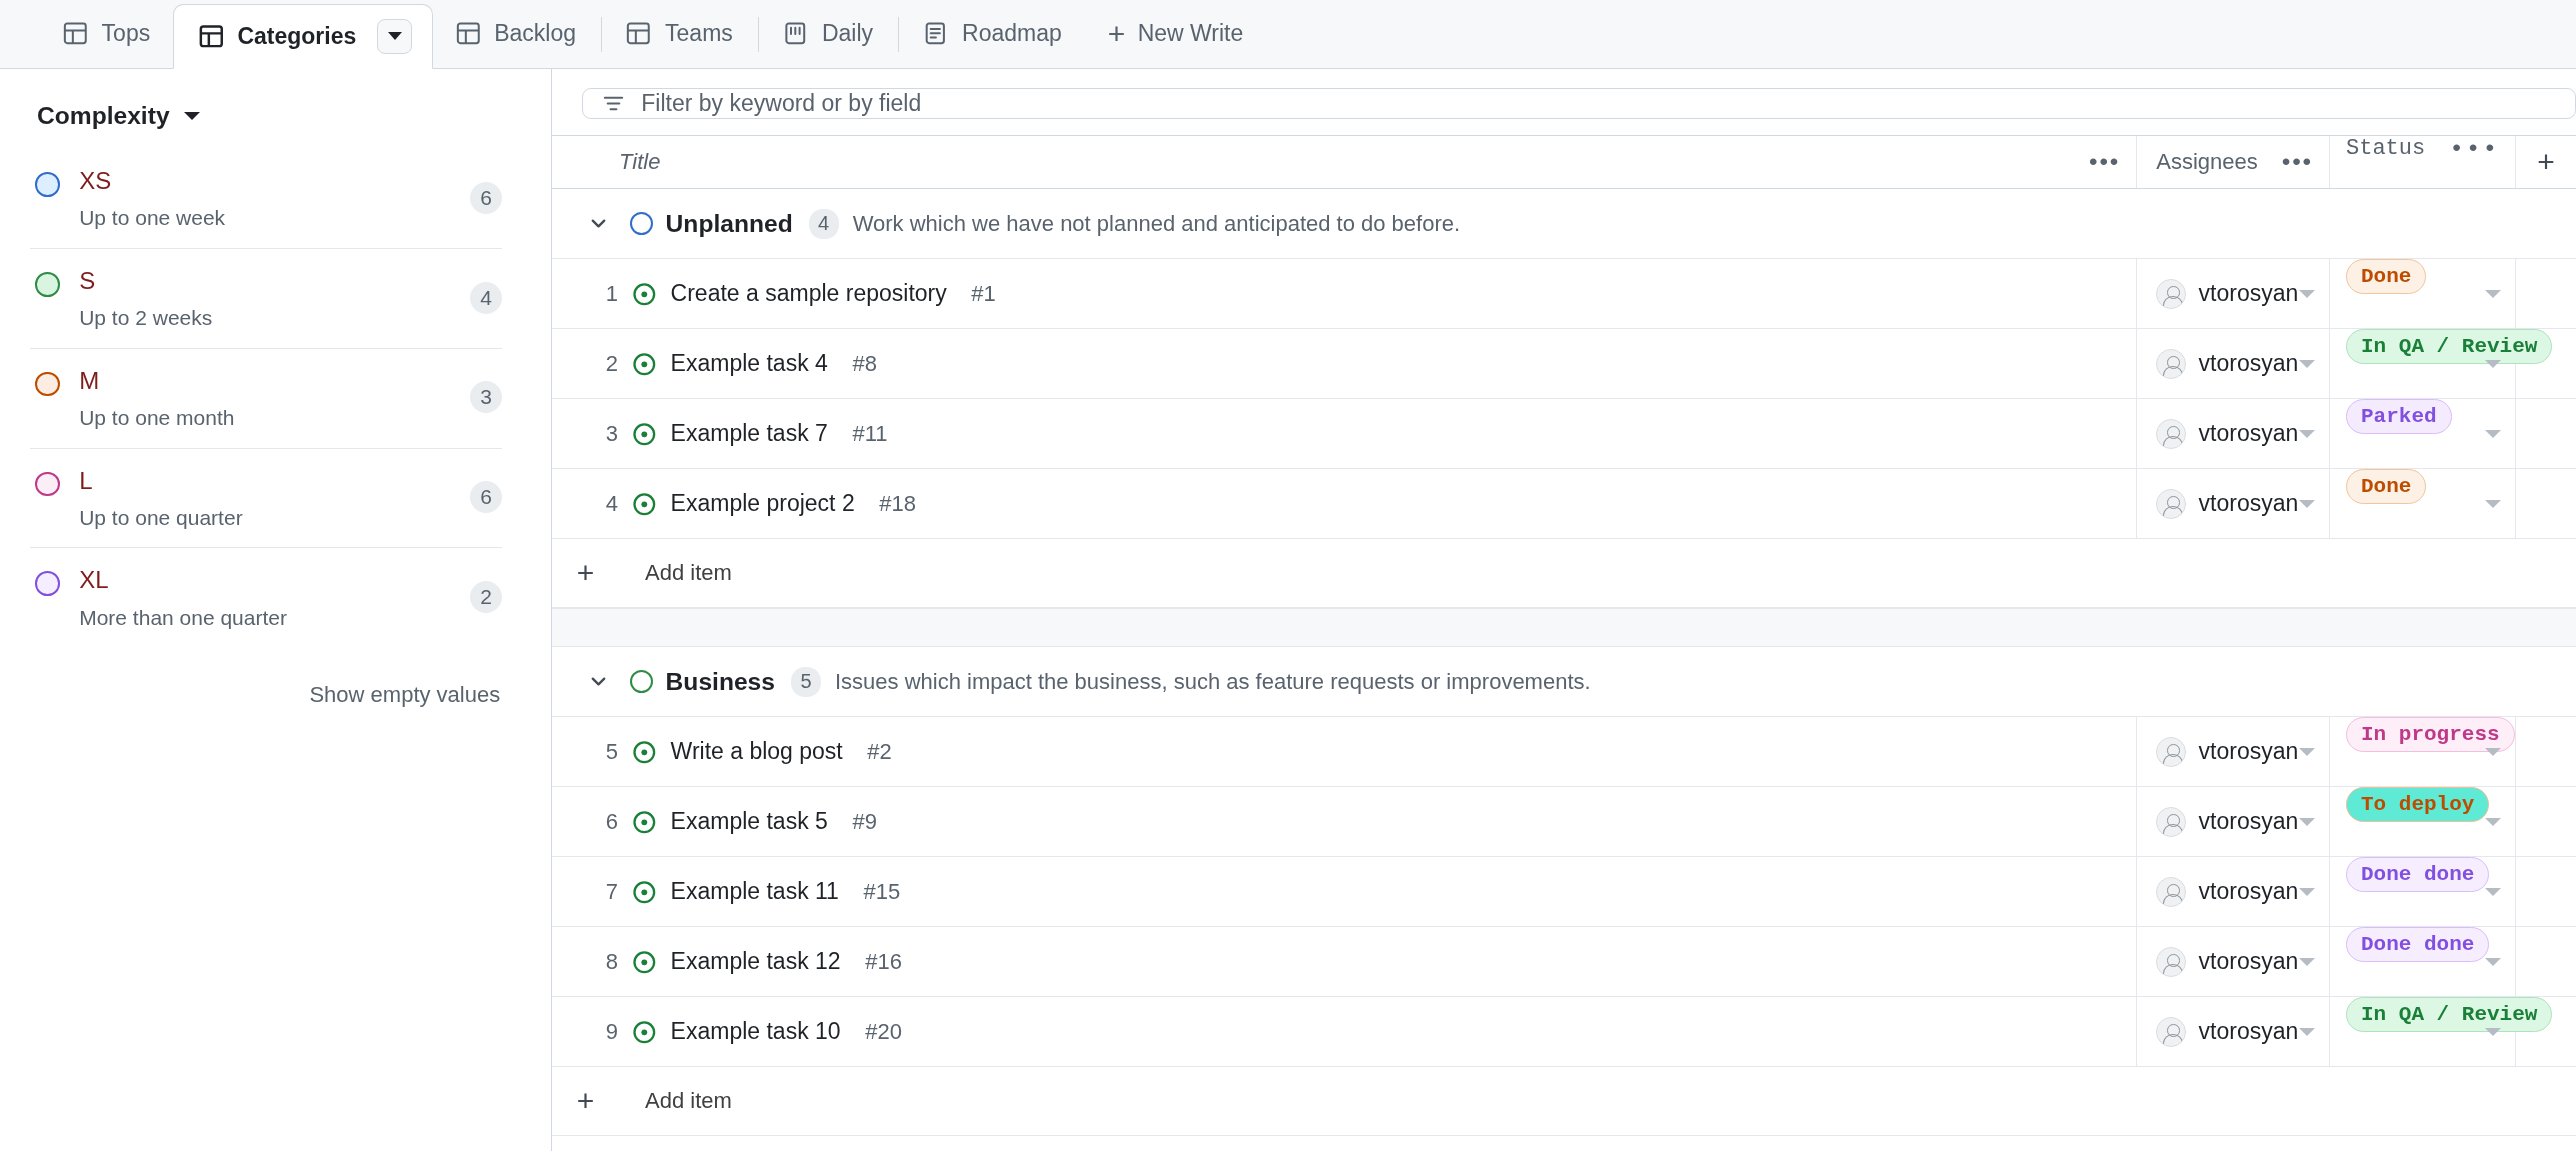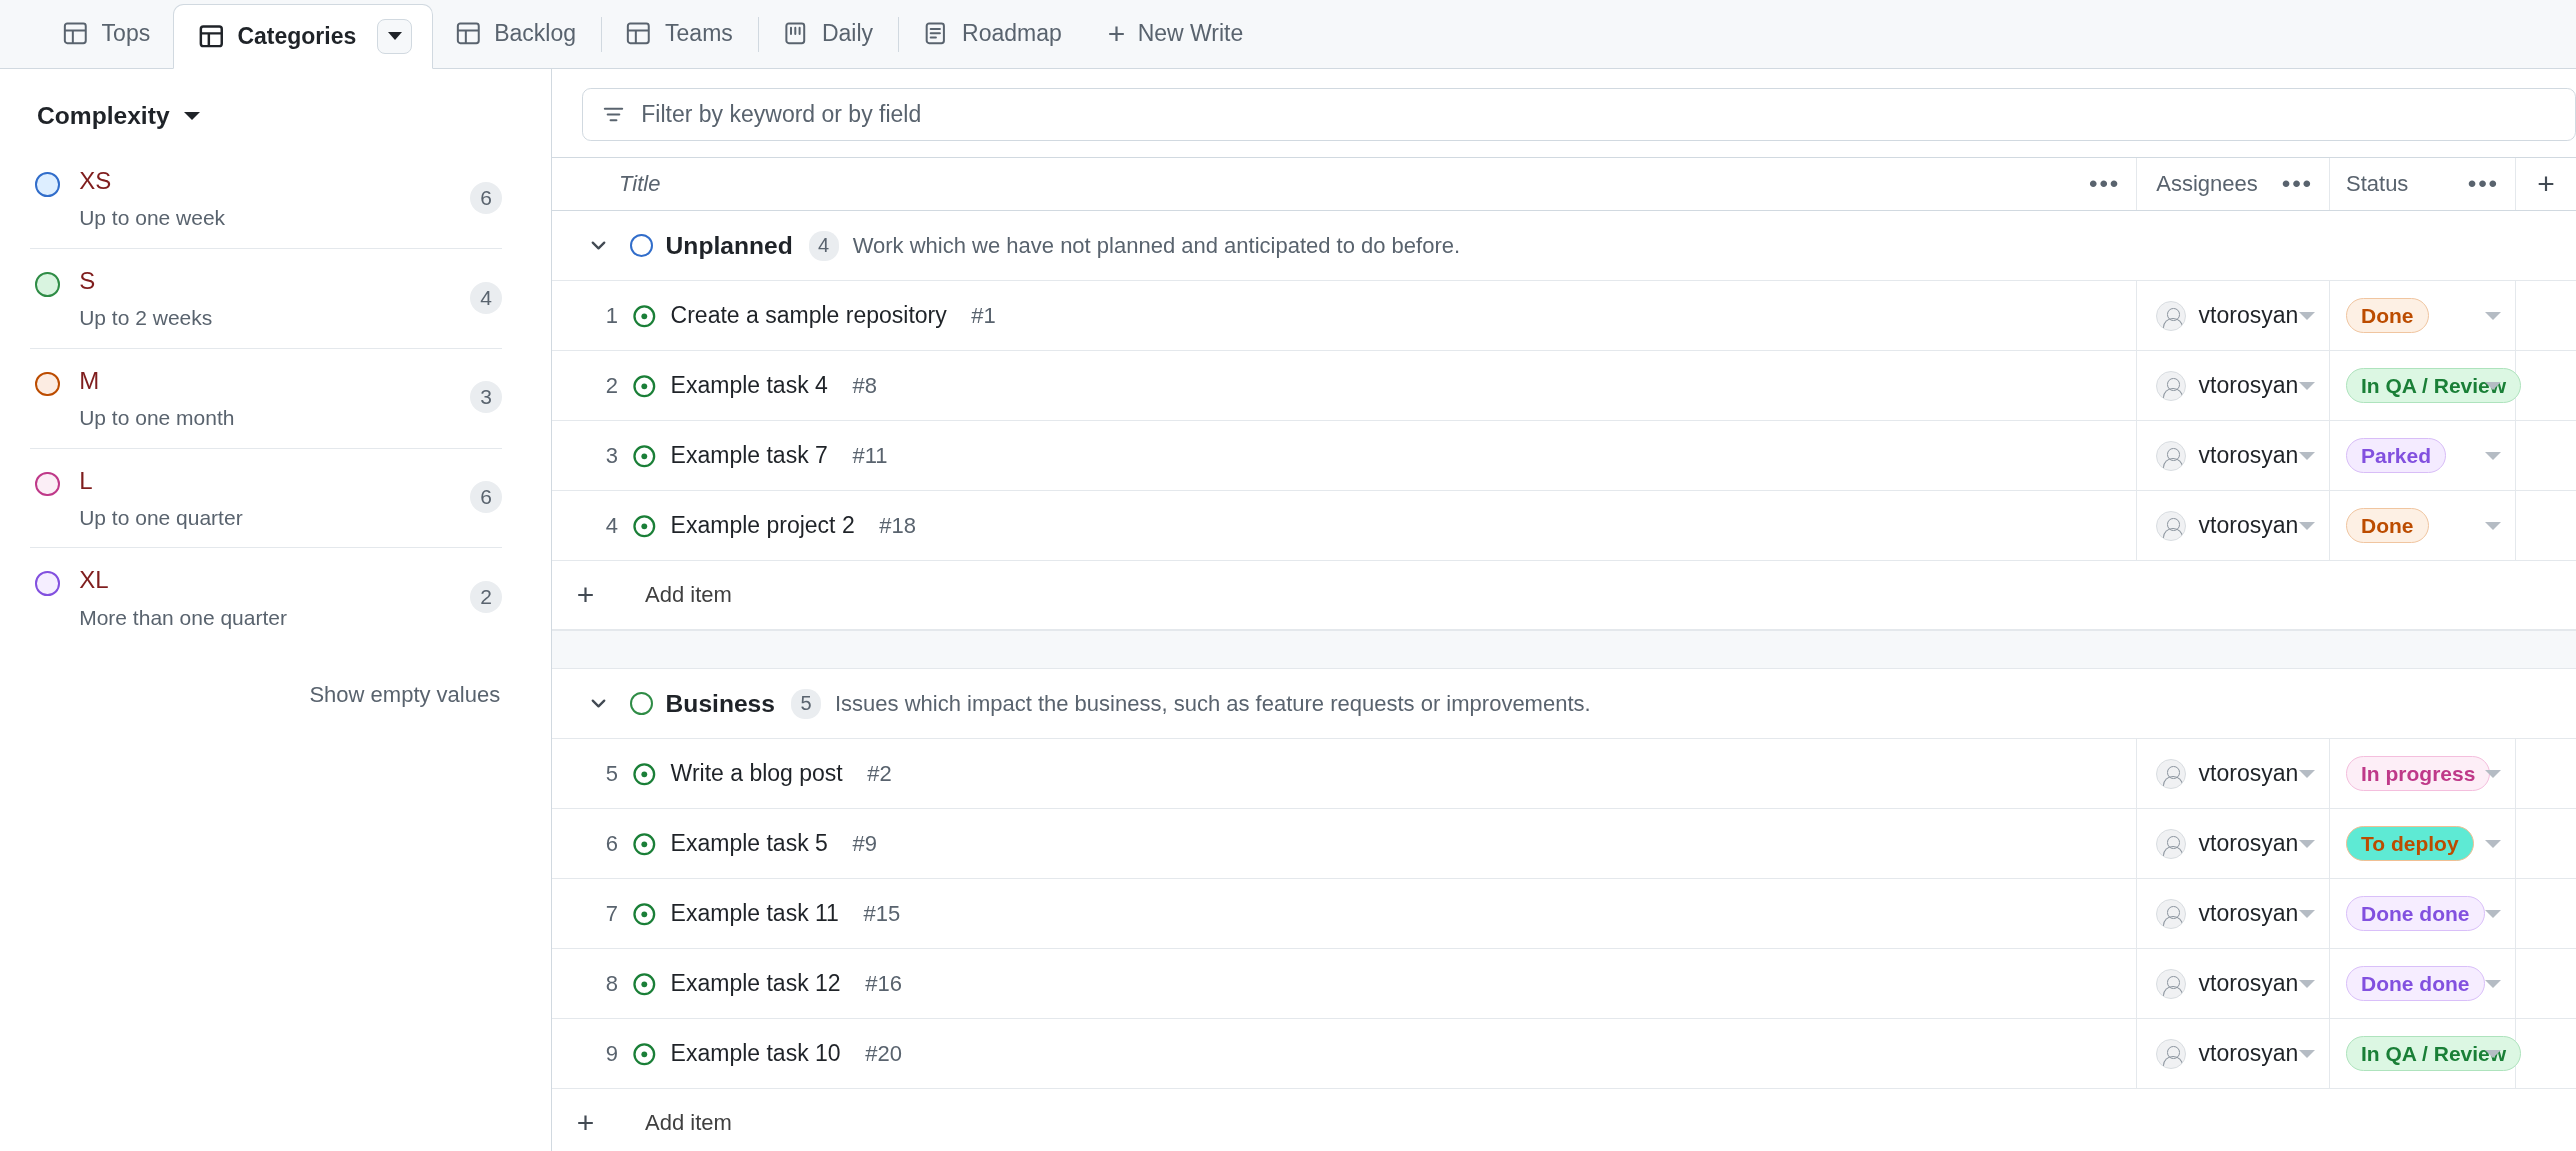--- a/index.html
+++ b/index.html
@@ -119,42 +119,42 @@
     text-align: right;
     font-size: 22px;
     color: #59636e;
     padding: 35px 1.8px 0 0;
   }
 
   
   .main { flex: 1; min-width: 0; display: flex; flex-direction: column; }
   .filterbar { padding: 19.3px 0 16px 30px; }
   .filterbox {
-    height: 53px;
+    height: 31px;
     border: 0.9px solid #d1d9e0;
     border-radius: 8.8px;
     display: flex; align-items: center;
     gap: 16px;
     padding: 0 19.3px;
     background: #fff;
   }
   .filter-ph { font-size: 23px; color: #59636e; }
 
   
   .table { border-top: 0.9px solid #d1d9e0; }
   .row {
     display: flex;
     align-items: stretch;
     border-bottom: 0.9px solid #e4e8ec;
   }
   .hdr { height: 53px; border-bottom: 1.8px solid #d1d9e0; }
   .c-num  { width: 67px; flex: 0 0 67px; display:flex; align-items:center; justify-content:flex-end; font-size:22px; color:#59636e; padding-right: 5.3px;}
   .c-title{ flex: 1 1 auto; min-width:0; display:flex; align-items:center; gap:14px; padding-left:26px; border-right: 0.9px solid #e4e8ec;}
   .c-asg  { width: 193px; flex:0 0 193px; display:flex; align-items:center; gap:12.3px; padding-left: 19.3px; border-right: 0.9px solid #e4e8ec; position:relative;}
-  .c-sts  { width: 186px; flex:0 0 186px; display:flex; align-items:center; padding-left: 16px; border-right: 0.9px solid #e4e8ec; position:relative;}
+  .c-sts  { width: 186px; flex:0 0 186px; display:flex; align-items:flex-start; padding-left: 16px; border-right: 0.9px solid #e4e8ec; position:relative;font-family:Liberation Mono, monospace;}
   .c-add  { width: 60px; flex:0 0 60px; display:flex; align-items:center; justify-content:center;}
   .hdr .c-title, .hdr .c-asg, .hdr .c-sts {
     font-size: 22px; color: #59636e; justify-content: flex-start;
   }
   .hdr .c-title { padding-left: 67px; font-style: italic; }
   .hdr-lbl { flex: 1; }
   .dots { color: #59636e; font-size: 24.6px; letter-spacing: 1.8px; padding-right: 16px; }
   .plus-hdr { font-size: 30px; color: #424a53; line-height: 1; }
 
   .item-row { height: 70px; }

